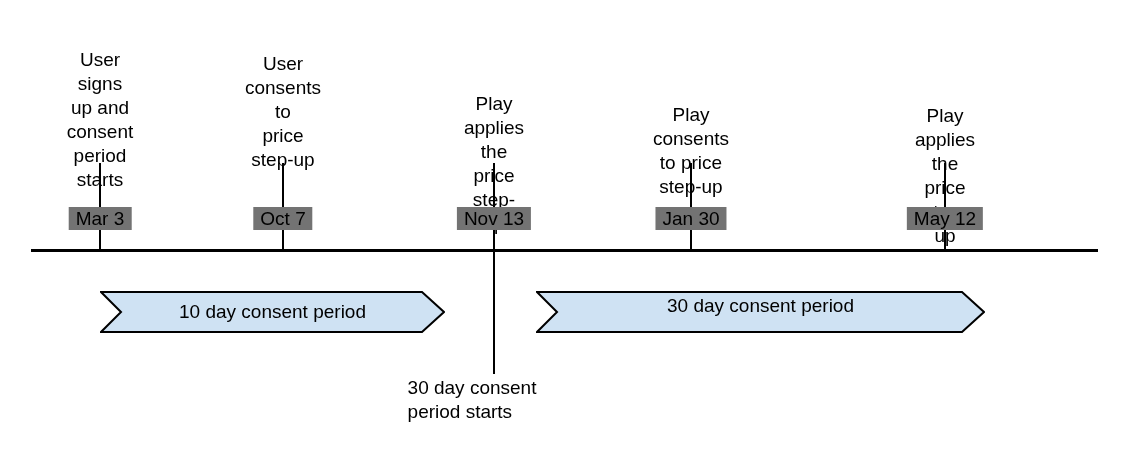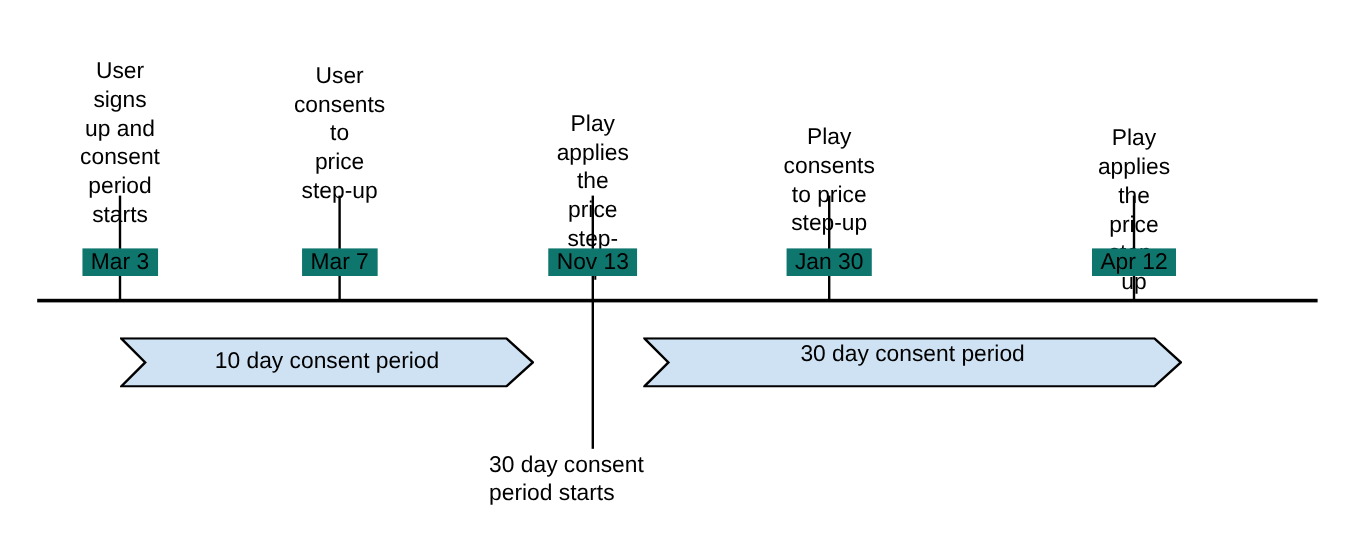--- a/index.html
+++ b/index.html
@@ -37,28 +37,28 @@
     width: 2px;
     height: 87px;
     background: #000000;
     z-index: 1;
   }
   .date-badge {
     position: absolute;
     top: 207px;
     left: 0;
     transform: translateX(-50%);
-    background: #0f766e;
+    background: #737373;
     padding: 0 7px;
     height: 23px;
     line-height: 23px;
     white-space: nowrap;
     z-index: 2;
   }
-  .period { position: absolute; top: 281px; text-decoration: underline; }
+  .period { position: absolute; top: 291px; text-decoration: underline; }
   .period-1 { left: 100px; width: 345px; height: 42px; }
   .period-2 { left: 536px; width: 449px; height: 30px; }
   .period svg { position: absolute; left: 0; top: 0; }
   .arrow-poly {
     fill: #cfe2f3;
     stroke: #000000;
     stroke-width: 2;
     stroke-linejoin: miter;
   }
   .period-label {
@@ -101,42 +101,42 @@
     <div class="tick"></div>
     <div class="date-badge">Mar 3</div>
   </div>
 
   <div class="event" style="left:283px">
     <div class="event-label" style="top:52px">User
 consents to
 price
 step-up</div>
     <div class="tick"></div>
-    <div class="date-badge">Mar 7</div>
+    <div class="date-badge">Oct 7</div>
   </div>
 
   <div class="event" style="left:494px">
     <div class="event-label" style="top:92px">Play applies the
 price step-up</div>
     <div class="tick"></div>
     <div class="date-badge">Nov 13</div>
   </div>
 
   <div class="event" style="left:691px">
     <div class="event-label" style="top:103px">Play consents to price
 step-up</div>
     <div class="tick"></div>
     <div class="date-badge">Jan 30</div>
   </div>
 
   <div class="event" style="left:945px">
     <div class="event-label" style="top:104px">Play applies the
 price step-up</div>
     <div class="tick"></div>
-    <div class="date-badge">Apr 12</div>
+    <div class="date-badge">May 12</div>
   </div>
 
   <div class="period period-1">
     <svg width="345" height="42" viewBox="0 0 345 42">
       <polygon class="arrow-poly" points="1,1 322,1 344,21 322,41 1,41 21,21"></polygon>
     </svg>
     <div class="period-label">10 day consent period</div>
   </div>
 
   <div class="period period-2">

